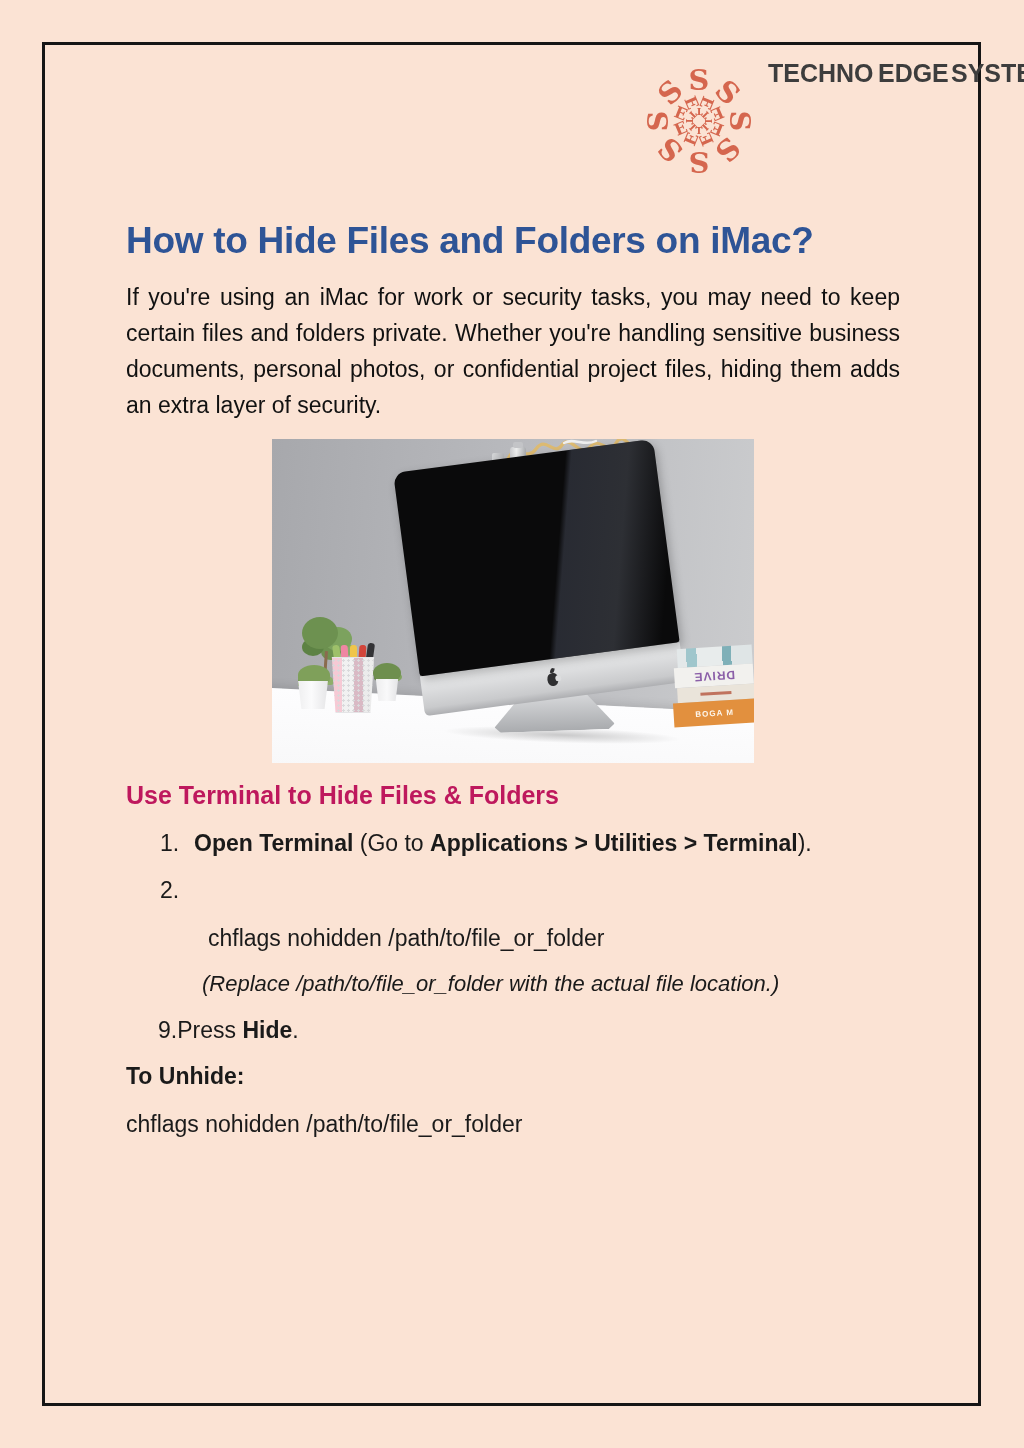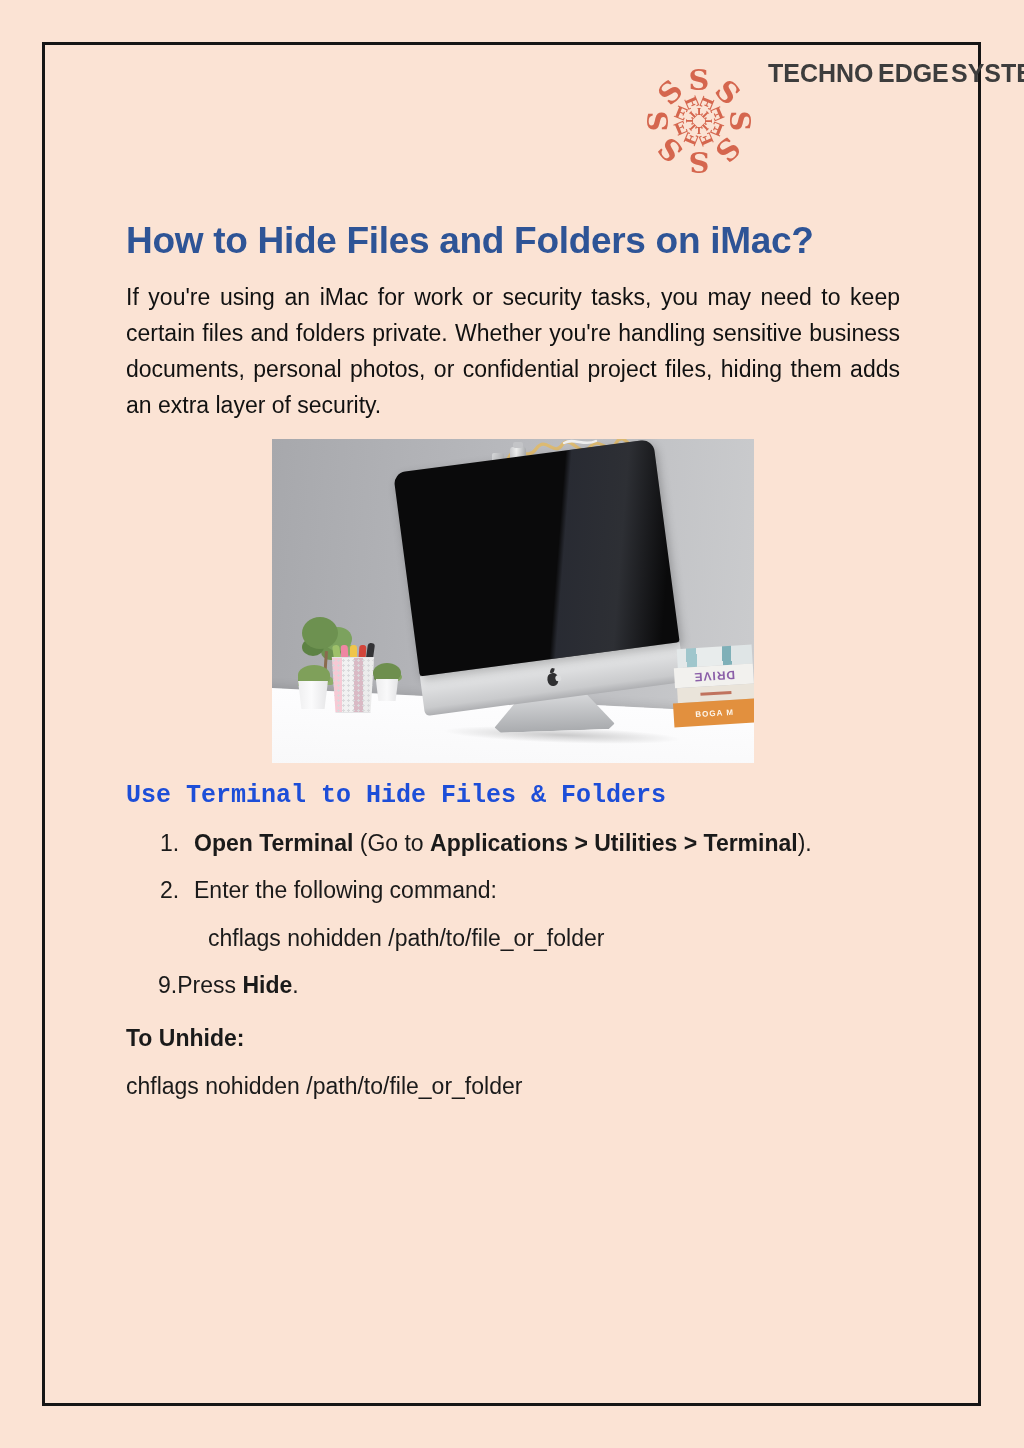--- a/index.html
+++ b/index.html
@@ -27,30 +27,30 @@
   .title {
     margin-top:36px;
     font-size:37px; font-weight:bold; color:#2e5496;
     text-decoration-thickness:4px; text-underline-offset:7px;
     letter-spacing:-0.3px;
   }
   .intro {
     margin-top:17px;
     font-size:23px; line-height:36px; text-align:justify; color:#111;
   }
-  .section-heading { margin-top:18px; font-size:25px; font-weight:bold; color:#1d4ed8;font-family:Liberation Mono, monospace; }
+  .section-heading { margin-top:18px; font-size:25px; font-weight:bold; color:#be185d; }
   .section-intro { margin-top:7px; font-size:23px; line-height:31px; text-align:justify; color:#111; }
 
   .steps { margin-top:18px; margin-left:34px; font-size:23px; }
   .step { display:flex; margin-bottom:17px; line-height:30px; }
   .step .num { width:34px; flex:0 0 auto; }
   .cmd1 { margin:20px 0 0 82px; font-size:23px; }
   .note { margin:19px 0 0 76px; font-size:22px; font-style:italic; }
   .step3 { margin:20px 0 0 32px; font-size:23px; }
-  .unhide-label { margin-top:26px; font-size:23px; font-weight:bold; }
+  .unhide-label { margin-top:19px; font-size:23px; font-weight:bold; }
   .cmd2 { margin-top:21px; font-size:23px; }
 
   
   .photo {
     position:relative; width:482px; height:324px; margin:16px auto 0 auto;
     background:linear-gradient(95deg,#a7a8ac 0%, #b9babe 50%, #cbccce 100%);
     overflow:hidden;
   }
   .desk {
     position:absolute; left:-24px; top:262px; width:540px; height:140px;
@@ -276,23 +276,23 @@
 
   <h2 class="section-heading">Use Terminal to Hide Files &amp; Folders</h2>
 
   <div class="steps">
     <div class="step">
       <span class="num">1.</span>
       <span class="txt"><b>Open Terminal </b><span>(Go to </span><b>Applications &gt; Utilities &gt; Terminal</b><span>).</span></span>
     </div>
     <div class="step">
       <span class="num">2.</span>
-      <span class="txt">Enter the following command:</span>
     </div>
   </div>
 
   <p class="cmd1">chflags nohidden /path/to/file_or_folder</p>
+  <p class="note">(Replace /path/to/file_or_folder with the actual file location.)</p>
   <p class="step3"><span>9.Press </span><b>Hide</b><span>.</span></p>
 
   <p class="unhide-label">To Unhide:</p>
   <p class="cmd2">chflags nohidden /path/to/file_or_folder</p>
 
 </div>
 
 </body></html>

